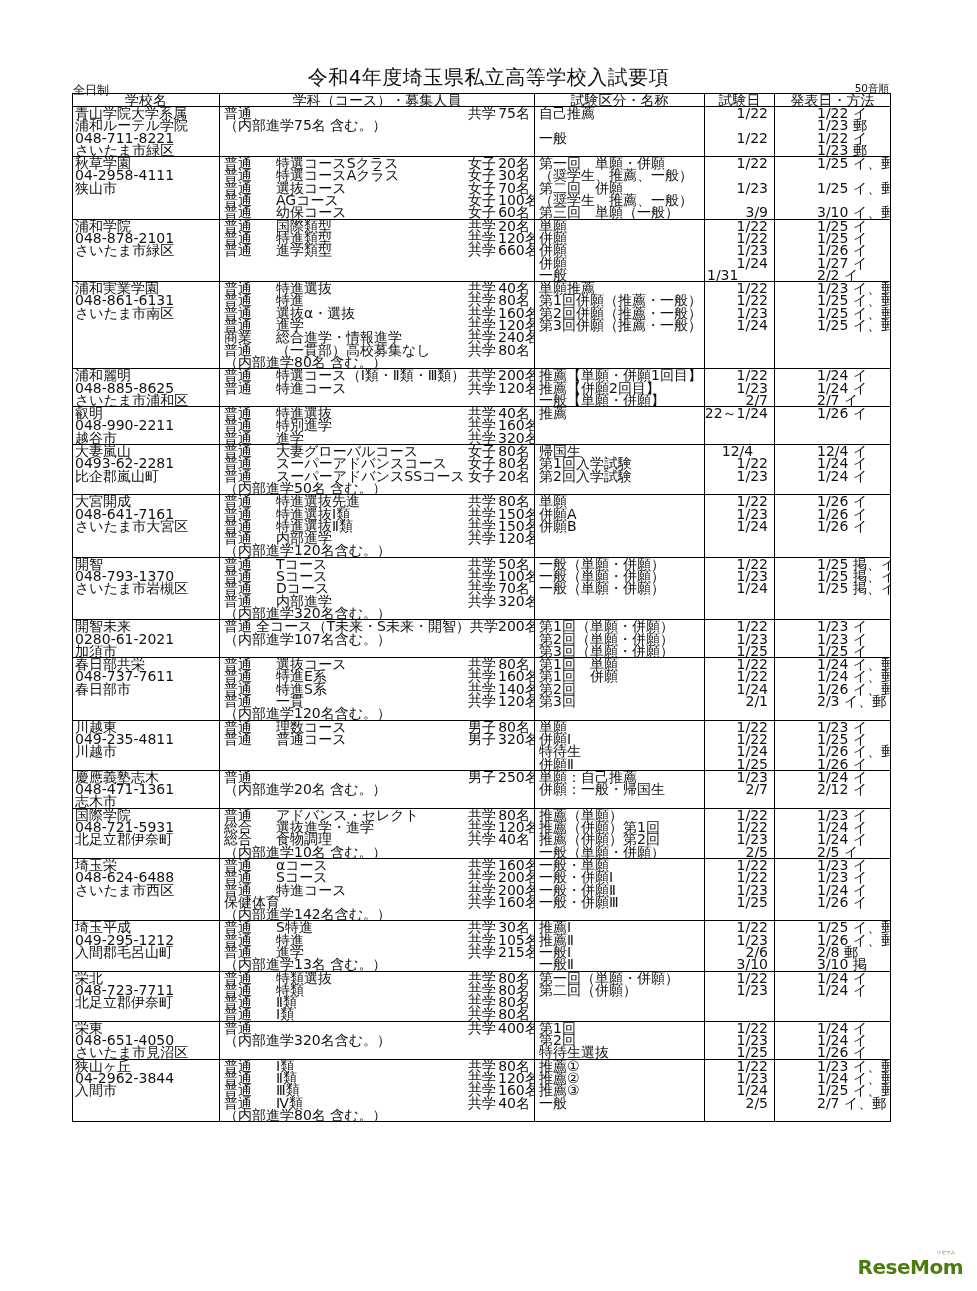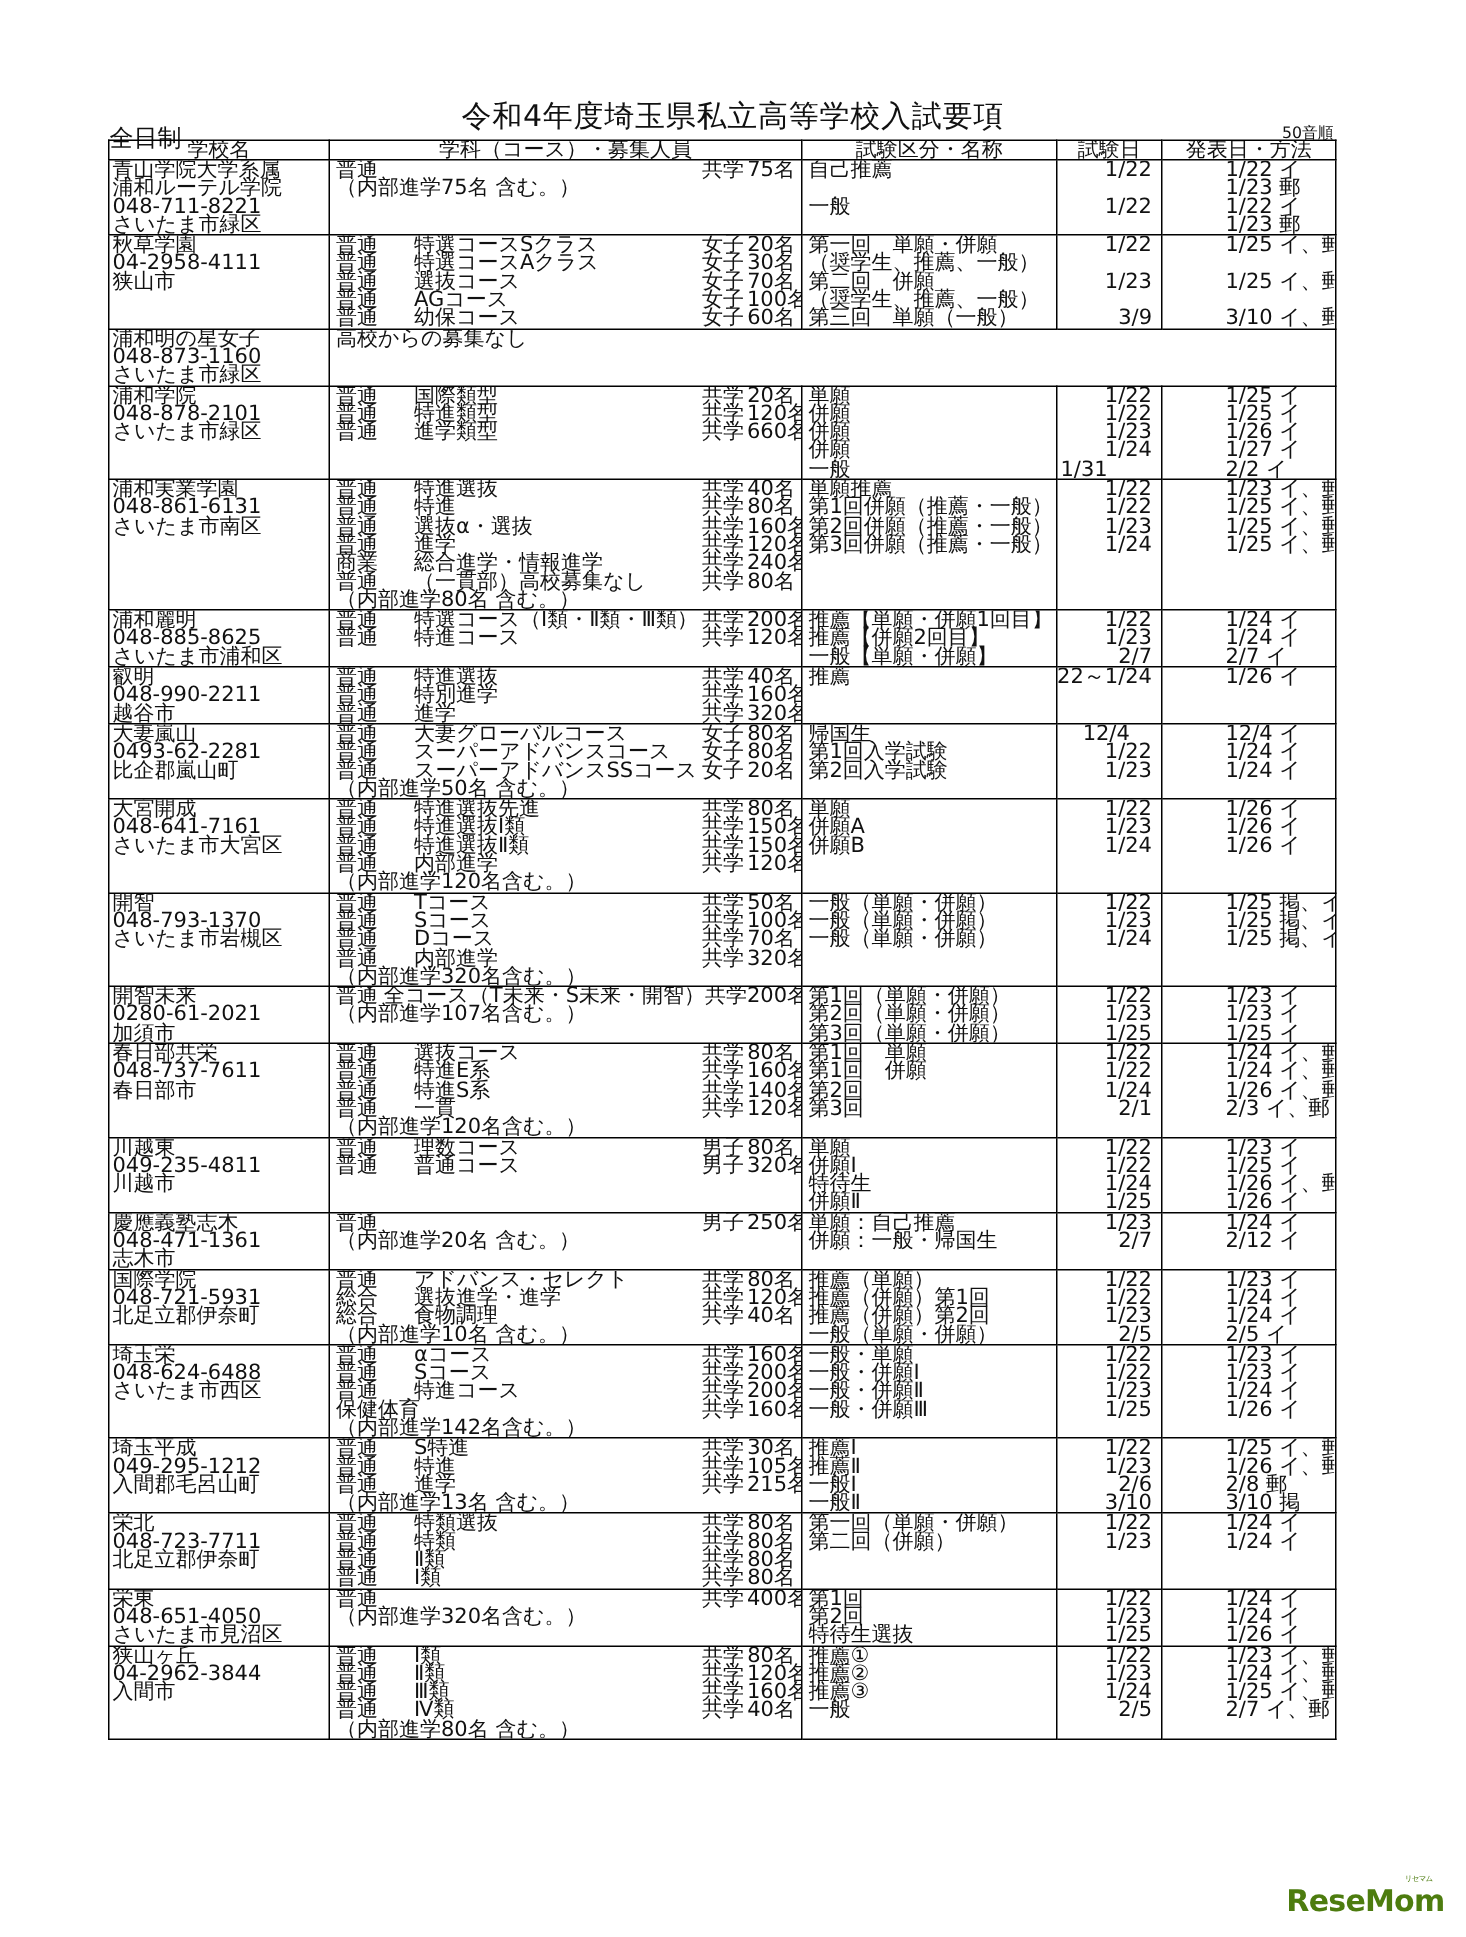--- a/index.html
+++ b/index.html
@@ -1,18 +1,18 @@
 <!DOCTYPE html>
 <html><head>
 <meta charset="utf-8">
 <style>
   html,body{margin:0;padding:0;background:#fff;}
   body{width:977px;height:1291px;position:relative;font-family:"DejaVu Sans","Liberation Sans",sans-serif;color:#111;overflow:hidden;}
   .title{position:absolute;left:0;width:977px;top:64px;text-align:center;font-size:20px;letter-spacing:0.5px;}
-  .sub-left{position:absolute;left:73px;top:82px;font-size:16px;}
+  .sub-left{position:absolute;left:73px;top:82px;font-size:12px;}
   .sub-right{position:absolute;right:88px;top:82px;font-size:10.5px;}
   table.main{position:absolute;left:72px;top:93px;width:818px;border-collapse:collapse;table-layout:fixed;font-size:14px;line-height:12.3px;}
   table.main td,table.main th{border:1.5px solid #000;padding:0 2px;vertical-align:top;overflow:hidden;white-space:nowrap;}
   table.main th{font-weight:normal;text-align:center;line-height:12px;height:12px;}
   col.c1{width:147px;} col.c2{width:315px;} col.c3{width:170px;} col.c4{width:70px;} col.c5{width:116px;}
   td.c2,td.c3,td.c4,td.c5{padding:0;}
   .line{height:12.3px;display:flex;}
   .cat{width:52px;padding-left:2px;}
   .course{flex:1;}
   .gender{width:30px;}
@@ -195,32 +195,20 @@
           </div>
           <div class="line ann">
             <span class=""></span>
           </div>
           <div class="line ann">
             <span class="">3/10 イ、郵</span>
           </div>
         </td>
       </tr>
       <tr>
-        <td class="c1" style="height: 36.9px;">
-          <span class="school-name">浦和明の星女子</span>
-          <span class="school-phone">048-873-1160</span>
-          <span class="school-area">さいたま市緑区</span>
-        </td>
-        <td class="c2" colspan="4">
-          <div class="line">
-            <span class="note">高校からの募集なし</span>
-          </div>
-        </td>
-      </tr>
-      <tr>
         <td class="c1" style="height: 61.5px;">
           <span class="school-name">浦和学院</span>
           <span class="school-phone">048-878-2101</span>
           <span class="school-area">さいたま市緑区</span>
         </td>
         <td class="c2">
           <div class="line">
             <span class="cat">普通</span>
             <span class="course">国際類型</span>
             <span class="gender">共学</span>

